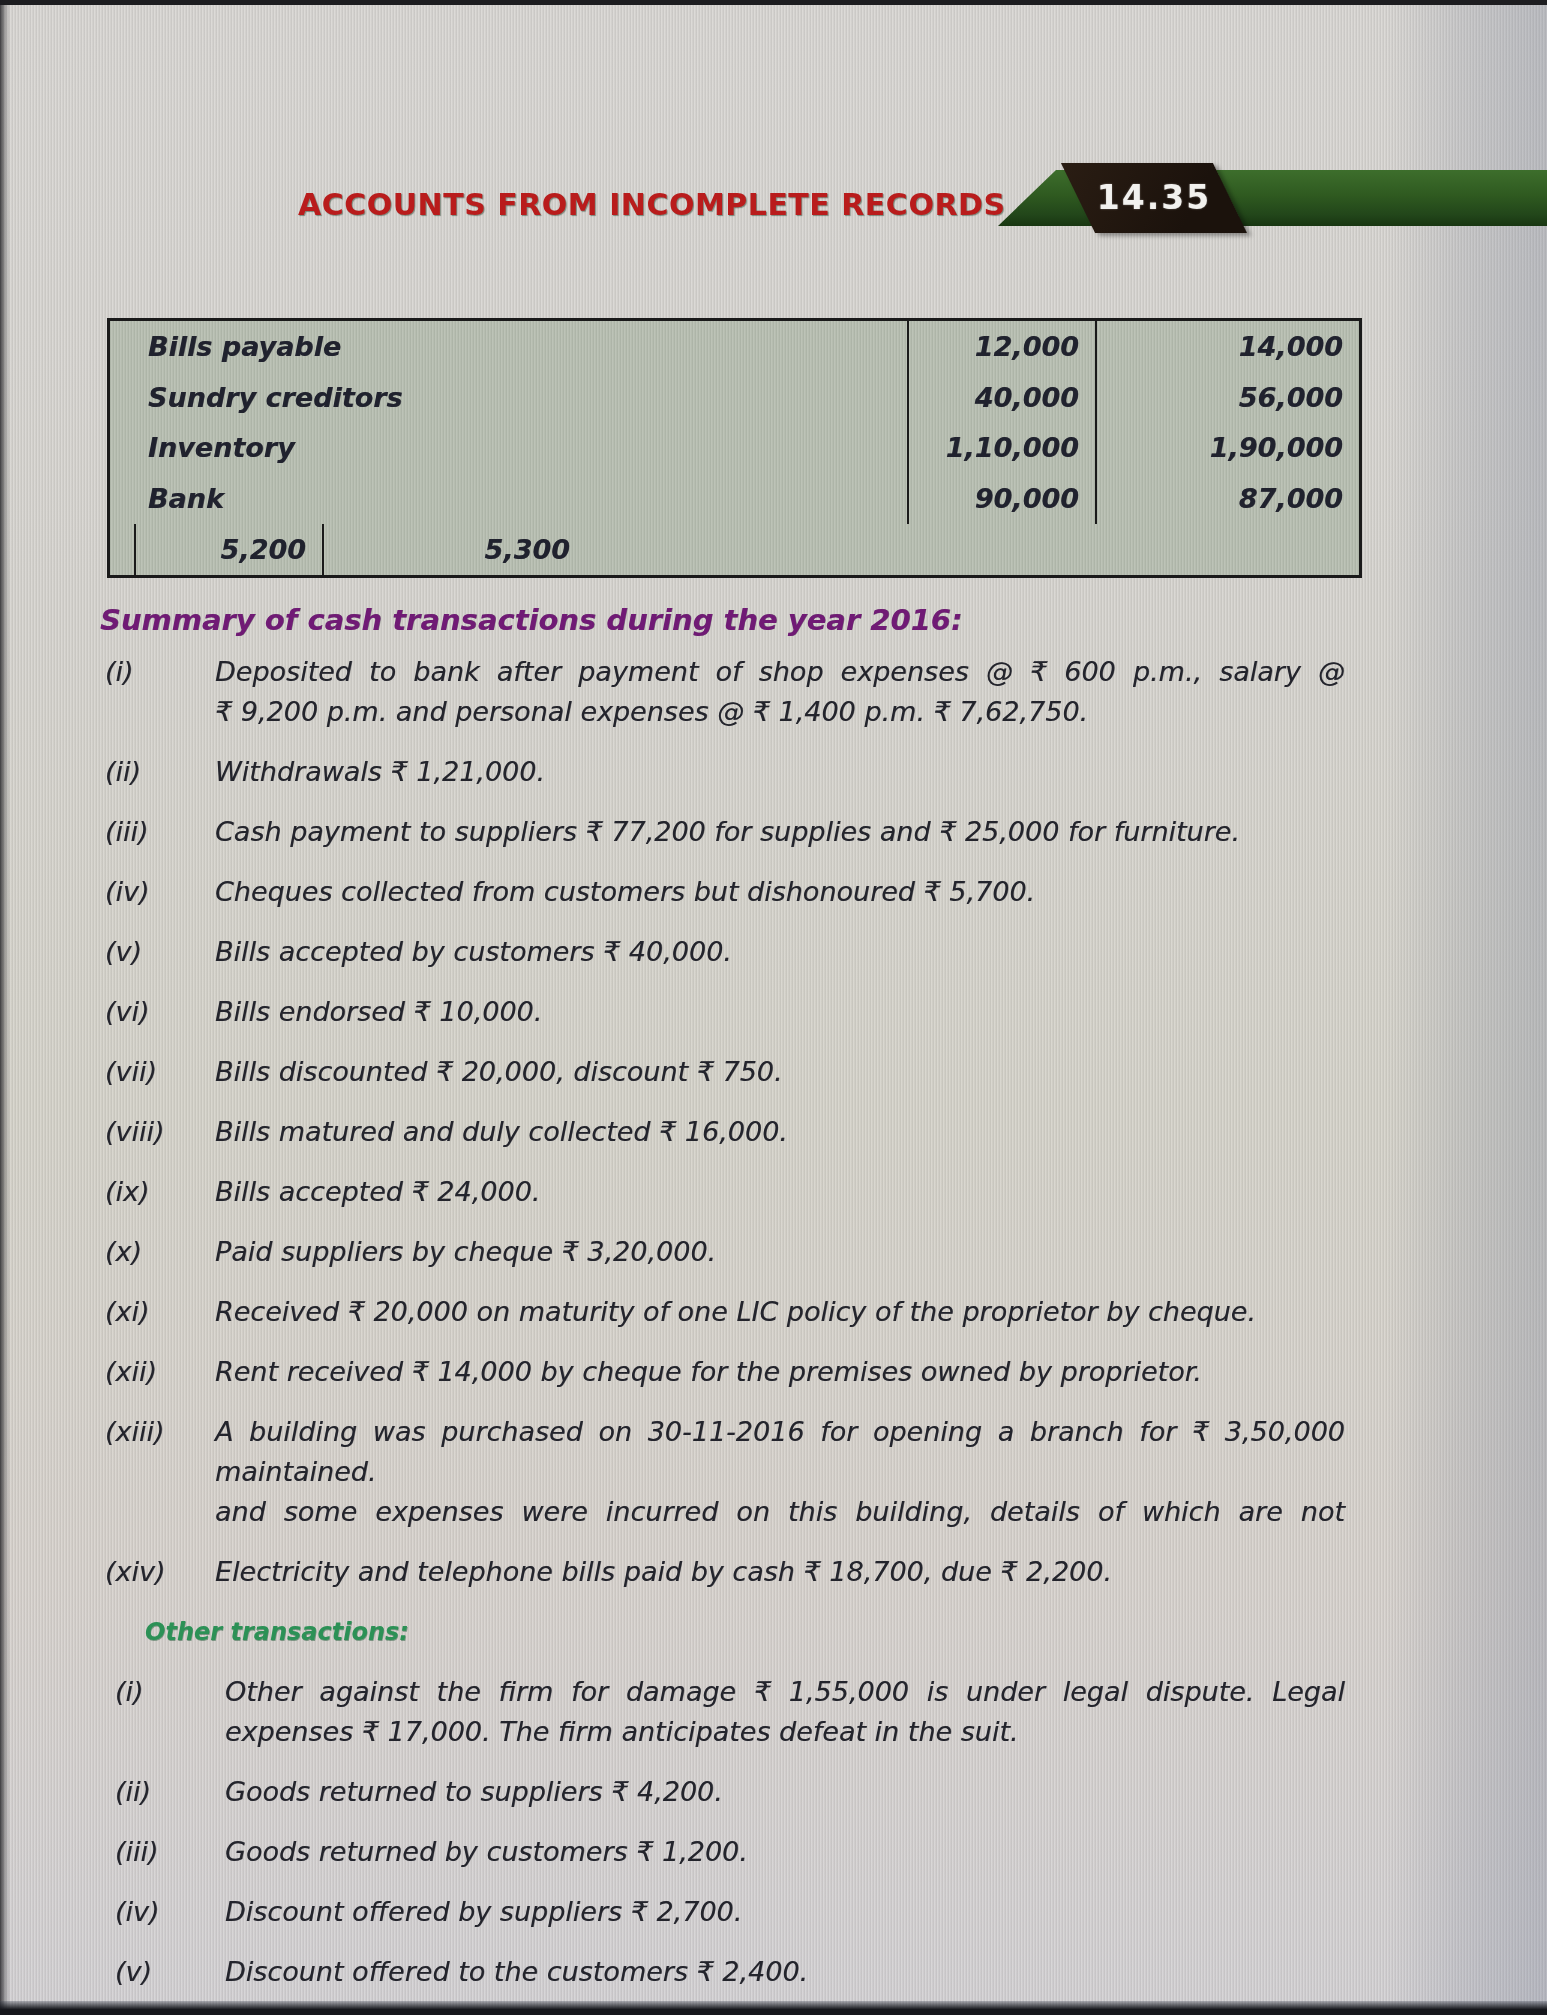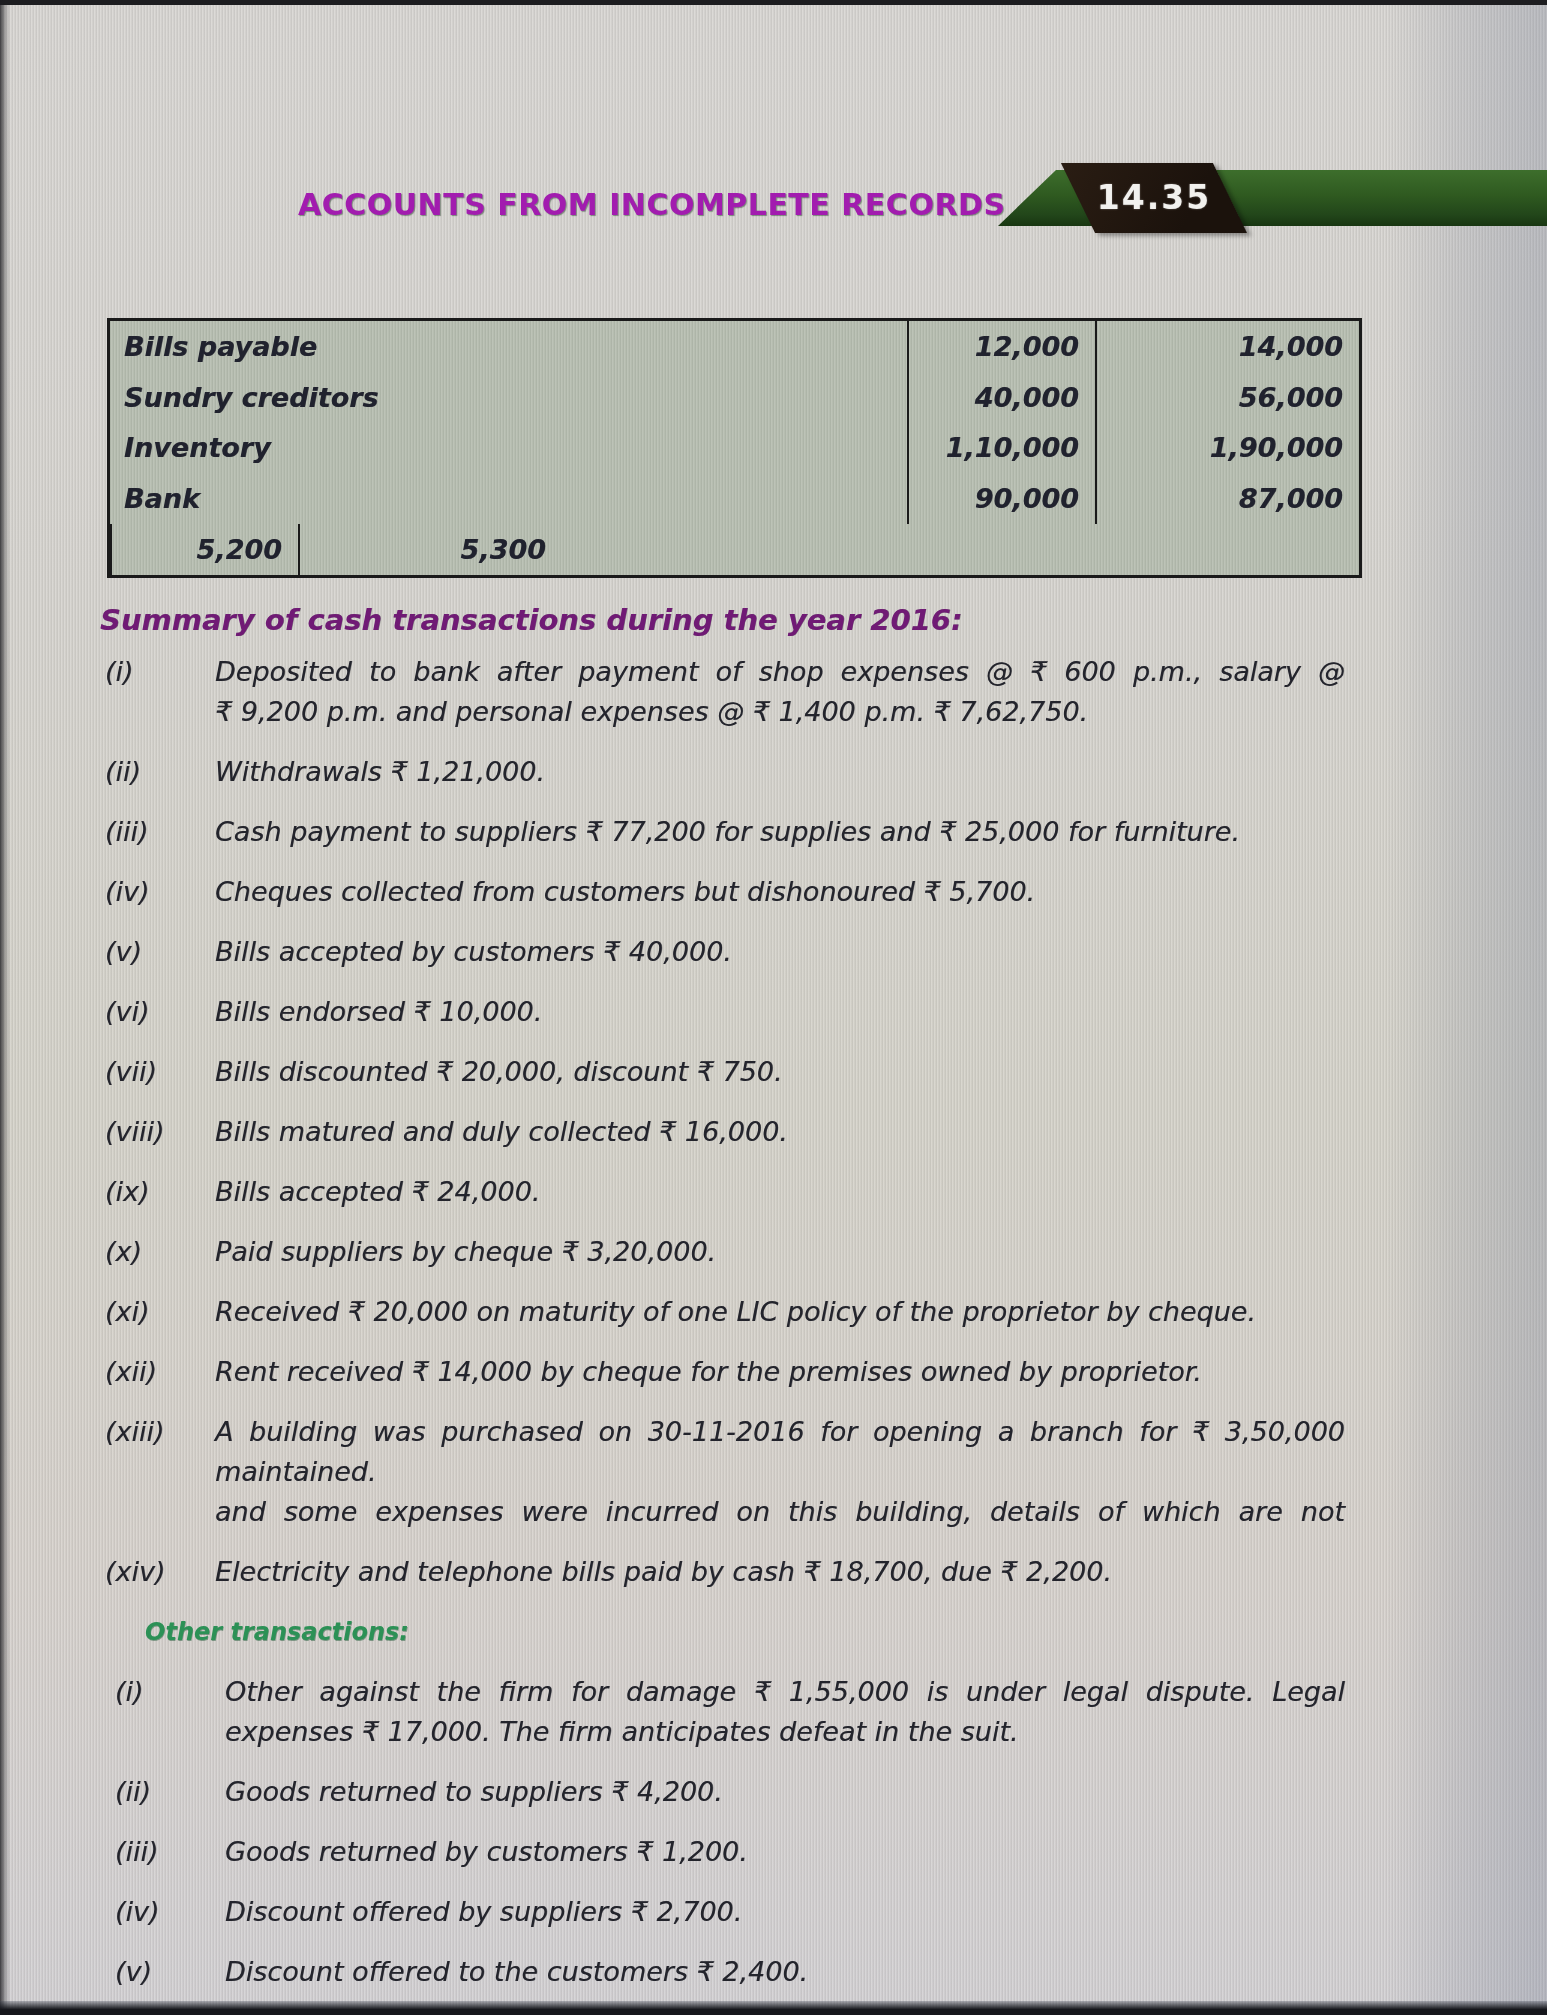--- a/index.html
+++ b/index.html
@@ -20,41 +20,41 @@
   .edge-top{position:absolute;top:0;left:0;width:100%;height:5px;background:#1d1d20;z-index:30;}
   .edge-left{position:absolute;top:0;left:0;width:10px;height:100%;
     background:linear-gradient(90deg,rgba(28,28,32,0.8),rgba(28,28,32,0.25) 55%,transparent);z-index:30;}
   .edge-bottom{position:absolute;bottom:0;left:0;width:100%;height:14px;
     background:linear-gradient(180deg,rgba(70,75,90,0.30),#16171c 60%);z-index:30;}
   .edge-right{position:absolute;top:0;right:0;width:160px;height:100%;
     background:linear-gradient(90deg,transparent,rgba(100,110,135,0.14) 45%,rgba(108,118,142,0.28));z-index:5;}
 
   
   .title{position:absolute;left:298px;top:188px;font-size:30px;font-weight:bold;
-    color:#a21caf;letter-spacing:0.5px;line-height:34px;
+    color:#b91c1c;letter-spacing:0.5px;line-height:34px;
     text-shadow:1px 1px 1px rgba(15,45,22,0.45);z-index:10;}
   .band{position:absolute;left:998px;top:170px;width:560px;height:56px;
     background:linear-gradient(180deg,#3d6e2c 0%,#2f5a20 45%,#22461a 80%,#183611 100%);
     clip-path:polygon(58px 0, 100% 0, 100% 100%, 0 100%);z-index:8;}
   .badge{position:absolute;left:1078px;top:163px;width:152px;height:70px;
     background:linear-gradient(135deg,#2a1d13,#1b120c 70%);
     transform:skewX(26deg);box-shadow:3px 3px 4px rgba(0,0,0,0.35);z-index:9;}
   .badge-num{display:block;transform:skewX(-26deg);color:#f2f1ee;font-size:33px;
     font-weight:bold;letter-spacing:2px;text-align:center;line-height:70px;
     text-shadow:0 0 2px rgba(255,255,255,0.4);}
 
   
   .btable{position:absolute;left:107px;top:318px;width:1255px;height:260px;
     box-sizing:border-box;border:3px solid #1a1a1a;
     background-color:#b6bdb0;
     background-image:repeating-linear-gradient(90deg,
       rgba(70,80,70,0.08) 0px, rgba(70,80,70,0.08) 1px,
       rgba(255,255,255,0.09) 1px, rgba(255,255,255,0.09) 2px,
       transparent 2px, transparent 3px);
-    display:flex;flex-direction:column;z-index:6;}
+    display:flex;flex-direction:column;z-index:6;padding-left:24px;}
   .trow{flex:1;display:flex;align-items:center;font-style:italic;font-weight:bold;
     font-size:27px;color:#20222e;text-shadow:0.4px 0.4px 0.5px rgba(20,20,30,0.5);}
   .tlabel{flex:1;padding-left:14px;}
   .tc{align-self:stretch;display:flex;align-items:center;justify-content:flex-end;
     padding-right:16px;box-sizing:border-box;border-left:2.5px solid #1a1a1a;}
   .tc1{width:188px;}
   .tc2{width:264px;}
 
   
   .content{position:absolute;left:100px;top:600px;width:1245px;color:#23242c;

